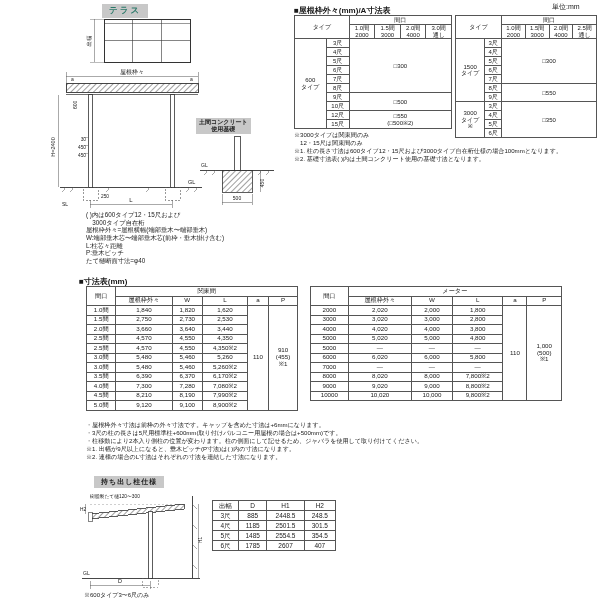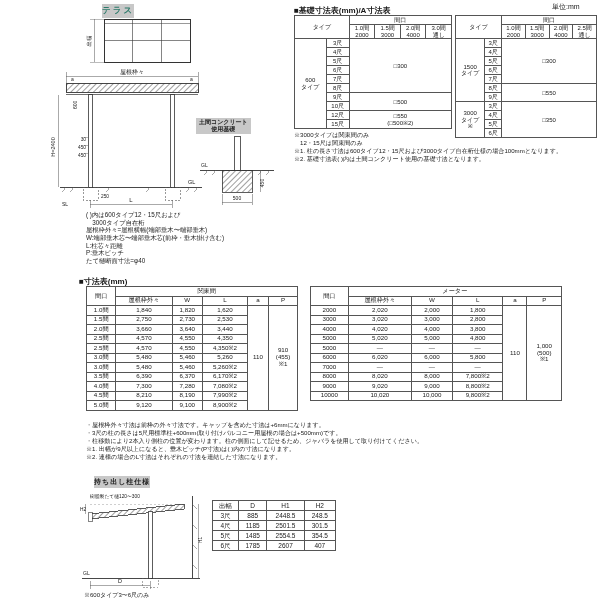--- a/index.html
+++ b/index.html
@@ -1,20 +1,20 @@
 <!DOCTYPE html>
 <html><head>
 <meta charset="utf-8">
 <style>
   *{margin:0;padding:0;box-sizing:border-box;}
   html,body{background:#fff;}
   .page{position:relative;width:600px;height:600px;background:#fff;overflow:hidden;
         font-family:"Liberation Sans",sans-serif;color:#1a1a1a;outline:1px solid #e3e3e3;}
   .abs{position:absolute;}
-  .chip{display:inline-block;background:#c8c8c8;color:#222;font-weight:bold;padding:1px 0;}
+  .chip{display:inline-block;background:#c8c8c8;color:#222;font-weight:bold;padding:1px 7px;}
   .chip-terrace{font-size:8.5px;letter-spacing:2px;color:#2c7a6a;}
   .chip-doma{font-size:6px;line-height:1.15;padding:1px 3px;white-space:pre-line;text-align:center;}
   .chip-cant{font-size:7px;letter-spacing:1px;}
   .sec-title{font-weight:bold;font-size:8px;}
   .unit{font-size:7px;}
   table{border-collapse:collapse;background:#fff;table-layout:auto;}
   td,th{border:0.6px solid #555;font-weight:normal;text-align:center;vertical-align:middle;
         white-space:pre-line;line-height:1.12;padding:0 1px;}
   .ft td,.ft th{font-size:6px;height:9px;}
   .dt td,.dt th{font-size:6.2px;height:9.5px;}
@@ -118,21 +118,21 @@
   <div class="abs legend" style="left:86px;top:211px;width:215px">
       <div>( )内は600タイプ12・15尺および</div>
       <div>　3000タイプ自在桁</div>
       <div>屋根枠外々=屋根横幅(端部垂木〜端部垂木)</div>
       <div>W:端部垂木芯〜端部垂木芯(前枠・垂木掛け含む)</div>
       <div>L:柱芯々距離</div>
       <div>P:垂木ピッチ</div>
       <div>たて樋断面寸法=φ40</div>
     </div>
 
-  <div class="abs sec-title" style="left:294px;top:5px">■基礎寸法表(mm)/A寸法表</div>
+  <div class="abs sec-title" style="left:294px;top:5px">■屋根枠外々(mm)/A寸法表</div>
   <div class="abs tablewrap" style="left:294px;top:15px;gap:3px">
     <table class="ft" style="width:158px">
         <thead>
           <tr>
             <th colspan="2" rowspan="2">タイプ</th>
             <th colspan="4">間口</th>
           </tr>
           <tr>
             <th>1.0間
 2000</th>

